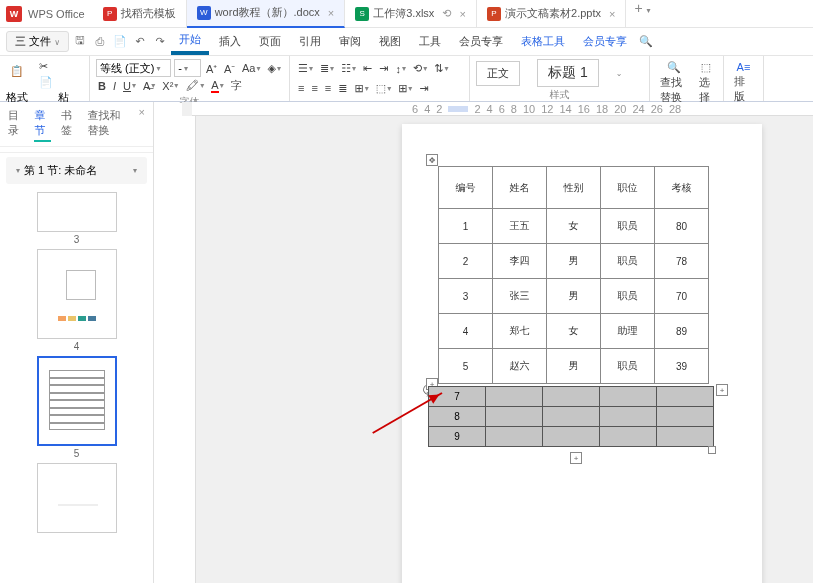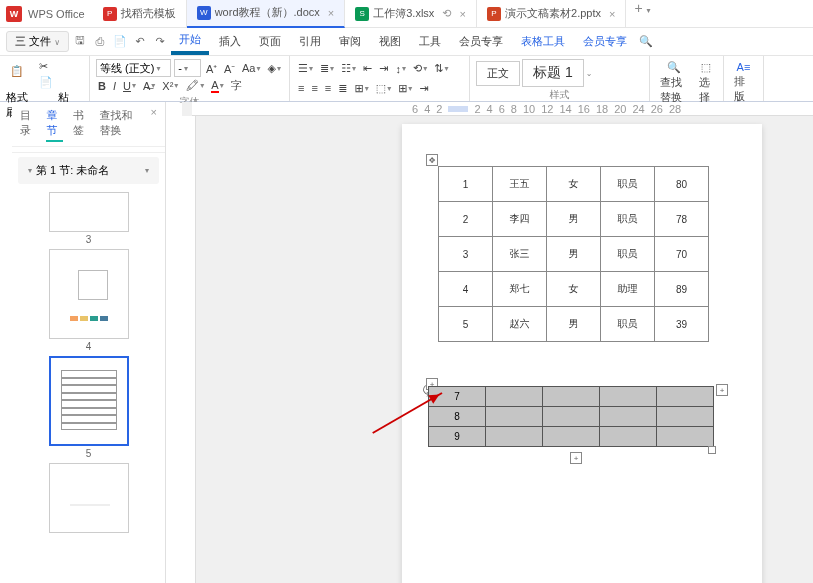--- a/index.html
+++ b/index.html
@@ -22,24 +22,24 @@
 .menu-item.blue{color:#2864e4}
 .ribbon{height:46px;display:flex;border-bottom:1px solid #c8d0e0}
 .ribbon-group{border-right:1px solid #e0e0e0;display:flex;flex-direction:column;padding:3px 6px}
 .rg-row{display:flex;align-items:center;gap:3px;flex:1}
 .rg-label{font-size:10px;color:#888;text-align:center;margin-top:1px}
 .rbtn{display:flex;align-items:center;gap:1px;padding:1px 2px;color:#444}
 .rbtn.big{flex-direction:column;font-size:10px;padding:2px 4px}
 .ico-lg{width:20px;height:20px}
 .dd{font-size:8px;color:#888}
 .sel{border:1px solid #ccc;background:#fff;height:18px;padding:0 3px;display:flex;align-items:center;gap:2px;font-size:10px}
-.style-gallery{display:flex;align-items:center;gap:2px;height:40px}
+.style-gallery{display:flex;align-items:center;gap:17px;height:40px}
 .style-item{border:1px solid #ccc;padding:4px 10px;color:#333}
 .style-item.h1{font-size:14px}
-.side-panel{position:absolute;left:12px;top:102px;width:154px;height:481px;background:#fff;border-right:1px solid #e0e0e0}
+.side-panel{position:absolute;left:0;top:102px;width:154px;height:481px;background:#fff;border-right:1px solid #e0e0e0}
 .sp-tabs{display:flex;border-bottom:1px solid #eee;padding:4px 8px;gap:10px}
 .sp-tab{color:#666;padding:2px 0}
 .sp-tab.active{color:#2864e4;border-bottom:2px solid #14b8a6}
 .sp-close{margin-left:auto;color:#999}
 .sp-section{padding:6px 10px;display:flex;align-items:center;gap:4px;background:#f5f5f5;margin:4px 6px;border-radius:3px}
 .thumbs{padding:4px 40px;display:flex;flex-direction:column;gap:4px}
 .thumb-wrap{display:flex;flex-direction:column;align-items:center;gap:2px}
 .thumb{width:80px;height:90px;border:1px solid #ccc;background:#fff;position:relative}
 .thumb.sel{border:2px solid #2864e4}
 .thumb-num{font-size:10px;color:#666}
@@ -294,20 +294,27 @@
       <span>24</span>
       <span>26</span>
       <span>28</span>
   </div>
   <div class="ruler-v"></div>
 
   <div class="page">
     <div class="table-handle" style="left:24px;top:30px">✥</div>
     <table class="doc-table">
       <tbody>
+          <tr class="hdr">
+        <td>编号</td>
+        <td>姓名</td>
+        <td>性别</td>
+        <td>职位</td>
+        <td>考核</td>
+      </tr>
       <tr>
             <td>1</td>
             <td>王五</td>
             <td>女</td>
             <td>职员</td>
             <td>80</td>
           </tr>
       <tr>
             <td>2</td>
             <td>李四</td>

